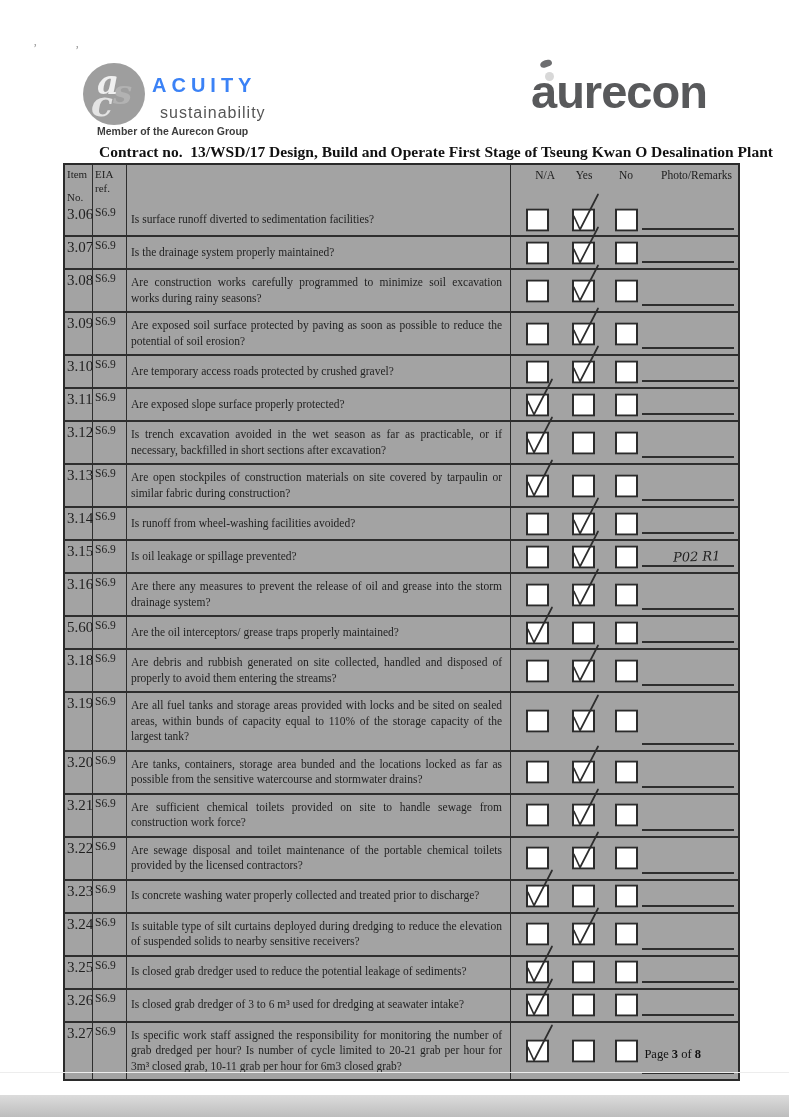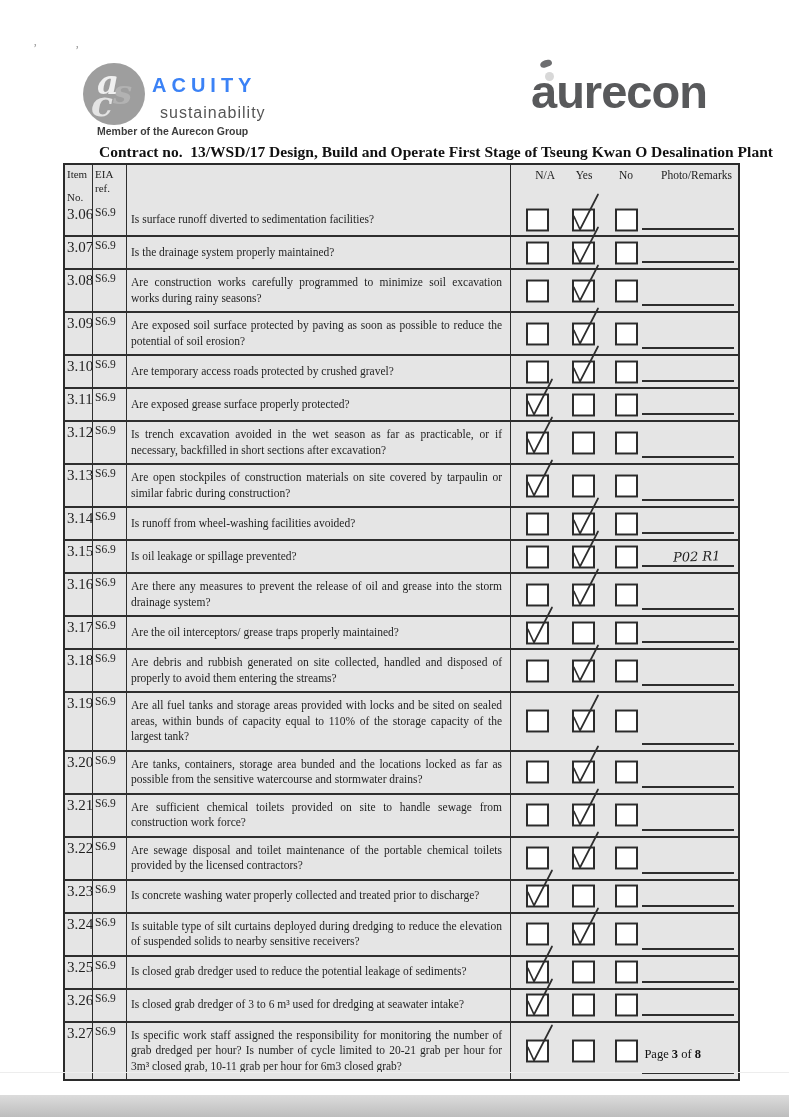--- a/index.html
+++ b/index.html
@@ -51,21 +51,21 @@
 
   
   .doc-title {
     position:absolute; left:63px; top:143px; width:690px; text-align:center;
     font-weight:bold; font-size:15.5px; white-space:pre; color:#111;margin-left:28px;
   }
 
   
   .tbl {
     position:absolute; left:63px; top:163px; width:677px;
-    border:2px solid #2b2b2b; background:#e5e5e5;
+    border:2px solid #2b2b2b; background:#a3a3a3;
   }
   .row { display:grid; grid-template-columns:28px 34px 384px 1fr; border-top:2px solid #2e2e2e; }
   .row:first-child { border-top:none; }
   .cell { position:relative; }
   .c-item { border-right:1.5px solid #2e2e2e; font-size:15px; padding:2px 0 0 2px; }
   .c-eia  { border-right:1.5px solid #2e2e2e; font-size:11.5px; padding:2px 0 0 2px; }
   .c-q {
     border-right:1.5px solid #2e2e2e; font-size:11.5px; line-height:15.5px;
     padding:5px 8px 5px 4px; display:flex; align-items:center;
   }
@@ -262,21 +262,21 @@
       </span>
       <span class="remark-text"></span>
       <span class="remark-line"></span>
     </div>
   </div>
 
   <div class="row">
     <div class="cell c-item"><span>3.11</span></div>
     <div class="cell c-eia"><span>S6.9</span></div>
     <div class="cell c-q">
-            <span>Are exposed grease surface properly protected?</span>
+            <span>Are exposed slope surface properly protected?</span>
           </div>
     <div class="cell c-checks">
       <span class="checkbox cb-na checked">
         <svg class="tick" viewBox="0 0 30 44">
                 <path d="M3 26 L9 39 L27 4"></path>
               </svg>
       </span>
       <span class="checkbox cb-yes">
         
       </span>
@@ -397,21 +397,21 @@
       </span>
       <span class="checkbox cb-no">
         
       </span>
       <span class="remark-text"></span>
       <span class="remark-line"></span>
     </div>
   </div>
 
   <div class="row">
-    <div class="cell c-item"><span>3.17</span></div>
+    <div class="cell c-item"><span>5.60</span></div>
     <div class="cell c-eia"><span>S6.9</span></div>
     <div class="cell c-q">
             <span>Are the oil interceptors/ grease traps properly maintained?</span>
           </div>
     <div class="cell c-checks">
       <span class="checkbox cb-na checked">
         <svg class="tick" viewBox="0 0 30 44">
                 <path d="M3 26 L9 39 L27 4"></path>
               </svg>
       </span>

